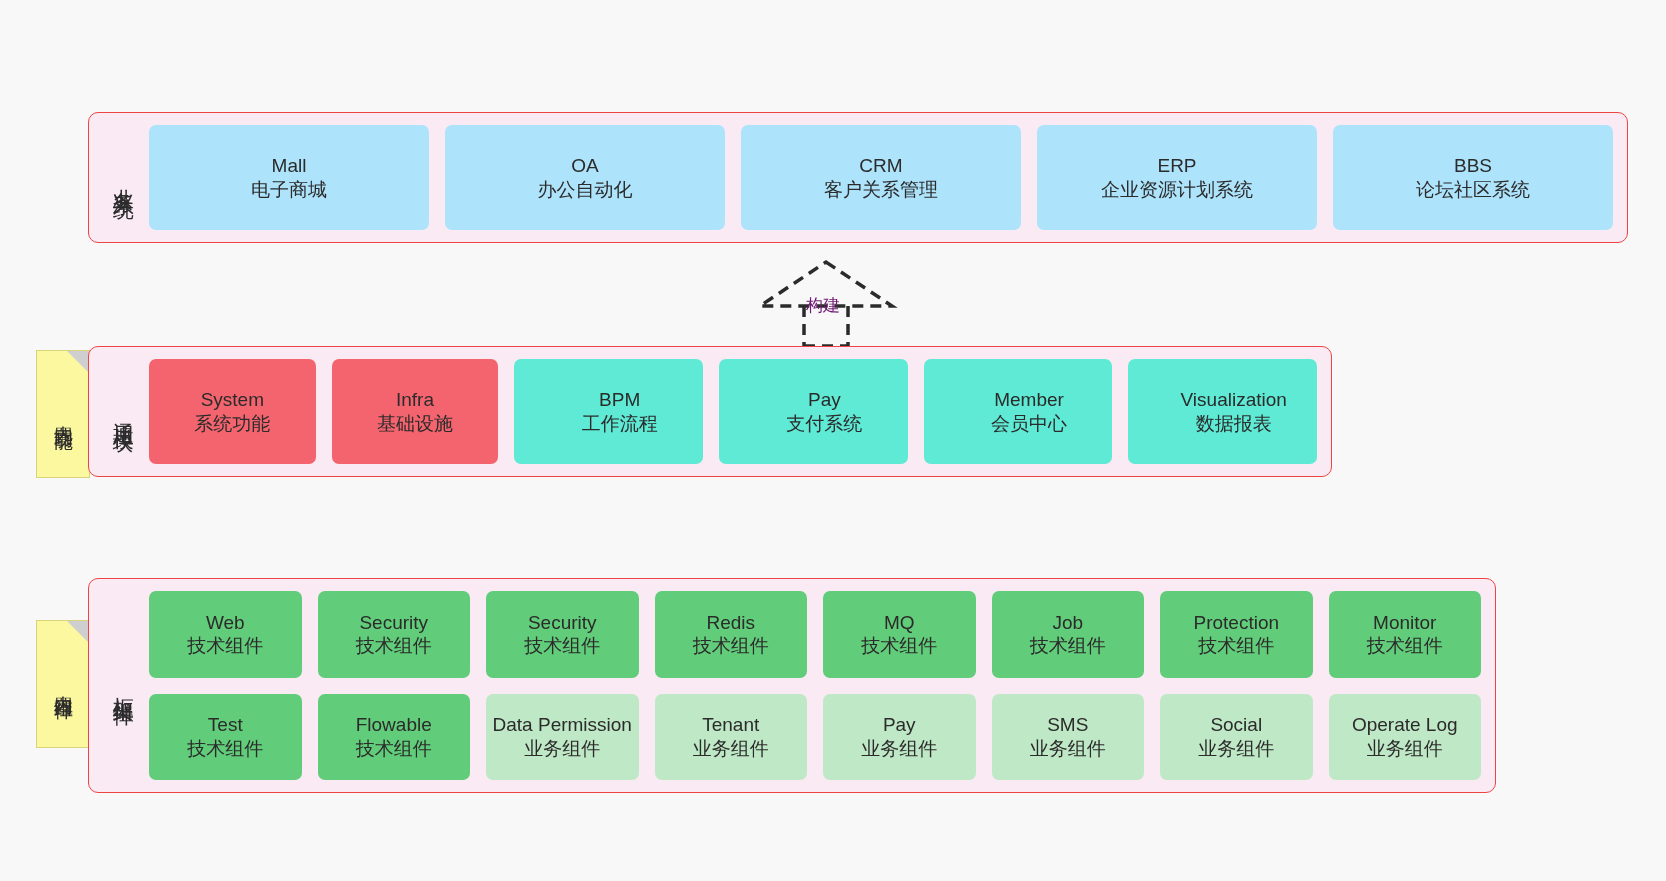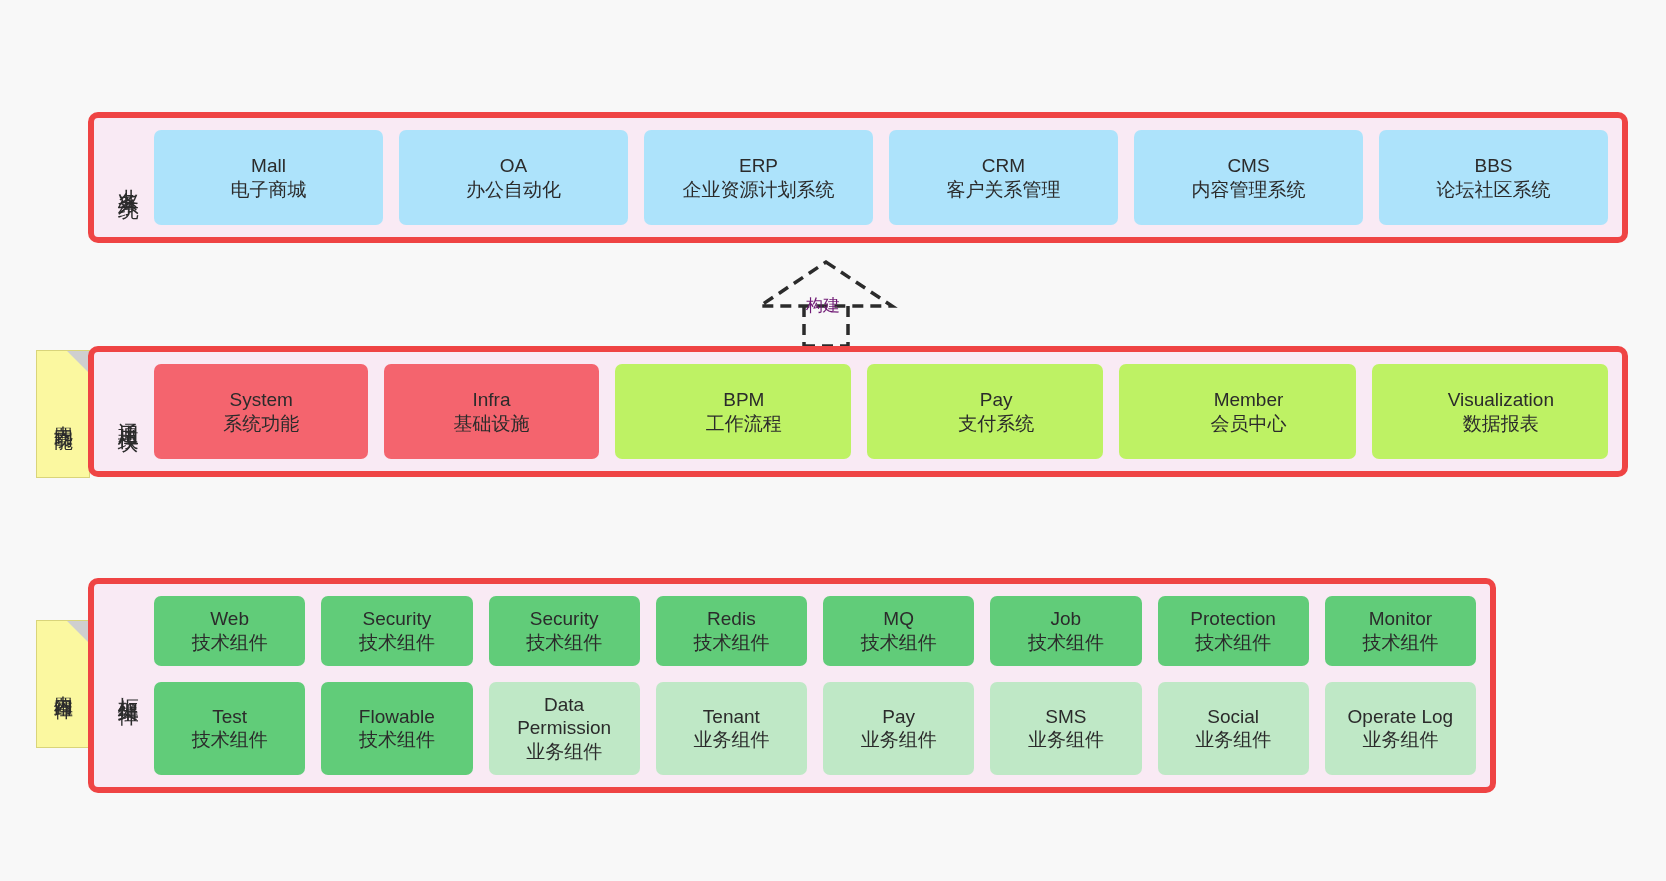--- a/index.html
+++ b/index.html
@@ -18,21 +18,21 @@
   }
   .canvas {
     position: absolute;
     inset: 0;
   }
 
   
   .layer {
     position: absolute;
     background: #f9eaf4;
-    border: 6px solid #ef4444;
+    border: 1px solid #ef4444;
     border-radius: 10px;
     box-sizing: border-box;
     display: flex;
     align-items: stretch;
     padding: 12px 14px;
   }
 
   
   .layer-title {
     writing-mode: vertical-rl;
@@ -76,21 +76,21 @@
     line-height: 1.25;
     box-sizing: border-box;
     padding: 4px 6px;
   }
   .card .t1 { font-size: 19px; }
   .card .t2 { font-size: 19px; }
 
   
   .c-blue        { background: #ade3fb; }
   .c-red         { background: #f4646e; }
-  .c-pink        { background: #bef264; padding-left: 28px; }
+  .c-pink        { background: #5eead4; padding-left: 28px; }
   .c-green       { background: #61cc79; }
   .c-lightgreen  { background: #bfe8c6; }
 
   
   .note {
     position: absolute;
     background: #fbf8a0;
     border: 1px solid #d9d47a;
     box-sizing: border-box;
     display: flex;
@@ -141,30 +141,26 @@
       <div class="row">
         <div class="card c-blue">
           <span class="t1">Mall</span>
           <span class="t2">电子商城</span>
         </div>
         <div class="card c-blue">
           <span class="t1">OA</span>
           <span class="t2">办公自动化</span>
         </div>
         <div class="card c-blue">
+          <span class="t1">CRM</span>
+          <span class="t2">客户关系管理</span>
+        </div>
+        <div class="card c-blue">
           <span class="t1">ERP</span>
           <span class="t2">企业资源计划系统</span>
-        </div>
-        <div class="card c-blue">
-          <span class="t1">CRM</span>
-          <span class="t2">客户关系管理</span>
-        </div>
-        <div class="card c-blue">
-          <span class="t1">CMS</span>
-          <span class="t2">内容管理系统</span>
         </div>
         <div class="card c-blue">
           <span class="t1">BBS</span>
           <span class="t2">论坛社区系统</span>
         </div>
       </div>
     </div>
   </div>
 
   <div class="arrow" style="left:756px; top:258px; width:148px; height:90px;">
@@ -177,21 +173,21 @@
       <path d="M 48 88 L 92 88" fill="none" stroke="#2b2b2b" stroke-width="3.5" stroke-dasharray="11,7"></path>
     </svg>
     <span class="arrow-label" style="left:50px; top:36px;">构建</span>
   </div>
 
   <div class="note" style="left:36px; top:350px; width:54px; height:128px;">
     <div class="fold"></div>
     <span class="note-text">内置功能</span>
   </div>
 
-  <div class="layer" id="layer-module" style="left:88px; top:346px; width:1540px; height:131px;">
+  <div class="layer" id="layer-module" style="left:88px; top:346px; width:1244px; height:131px;">
     <div class="layer-title">通用模块</div>
     <div class="layer-body">
       <div class="row">
         <div class="card c-red">
           <span class="t1">System</span>
           <span class="t2">系统功能</span>
         </div>
         <div class="card c-red">
           <span class="t1">Infra</span>
           <span class="t2">基础设施</span>

